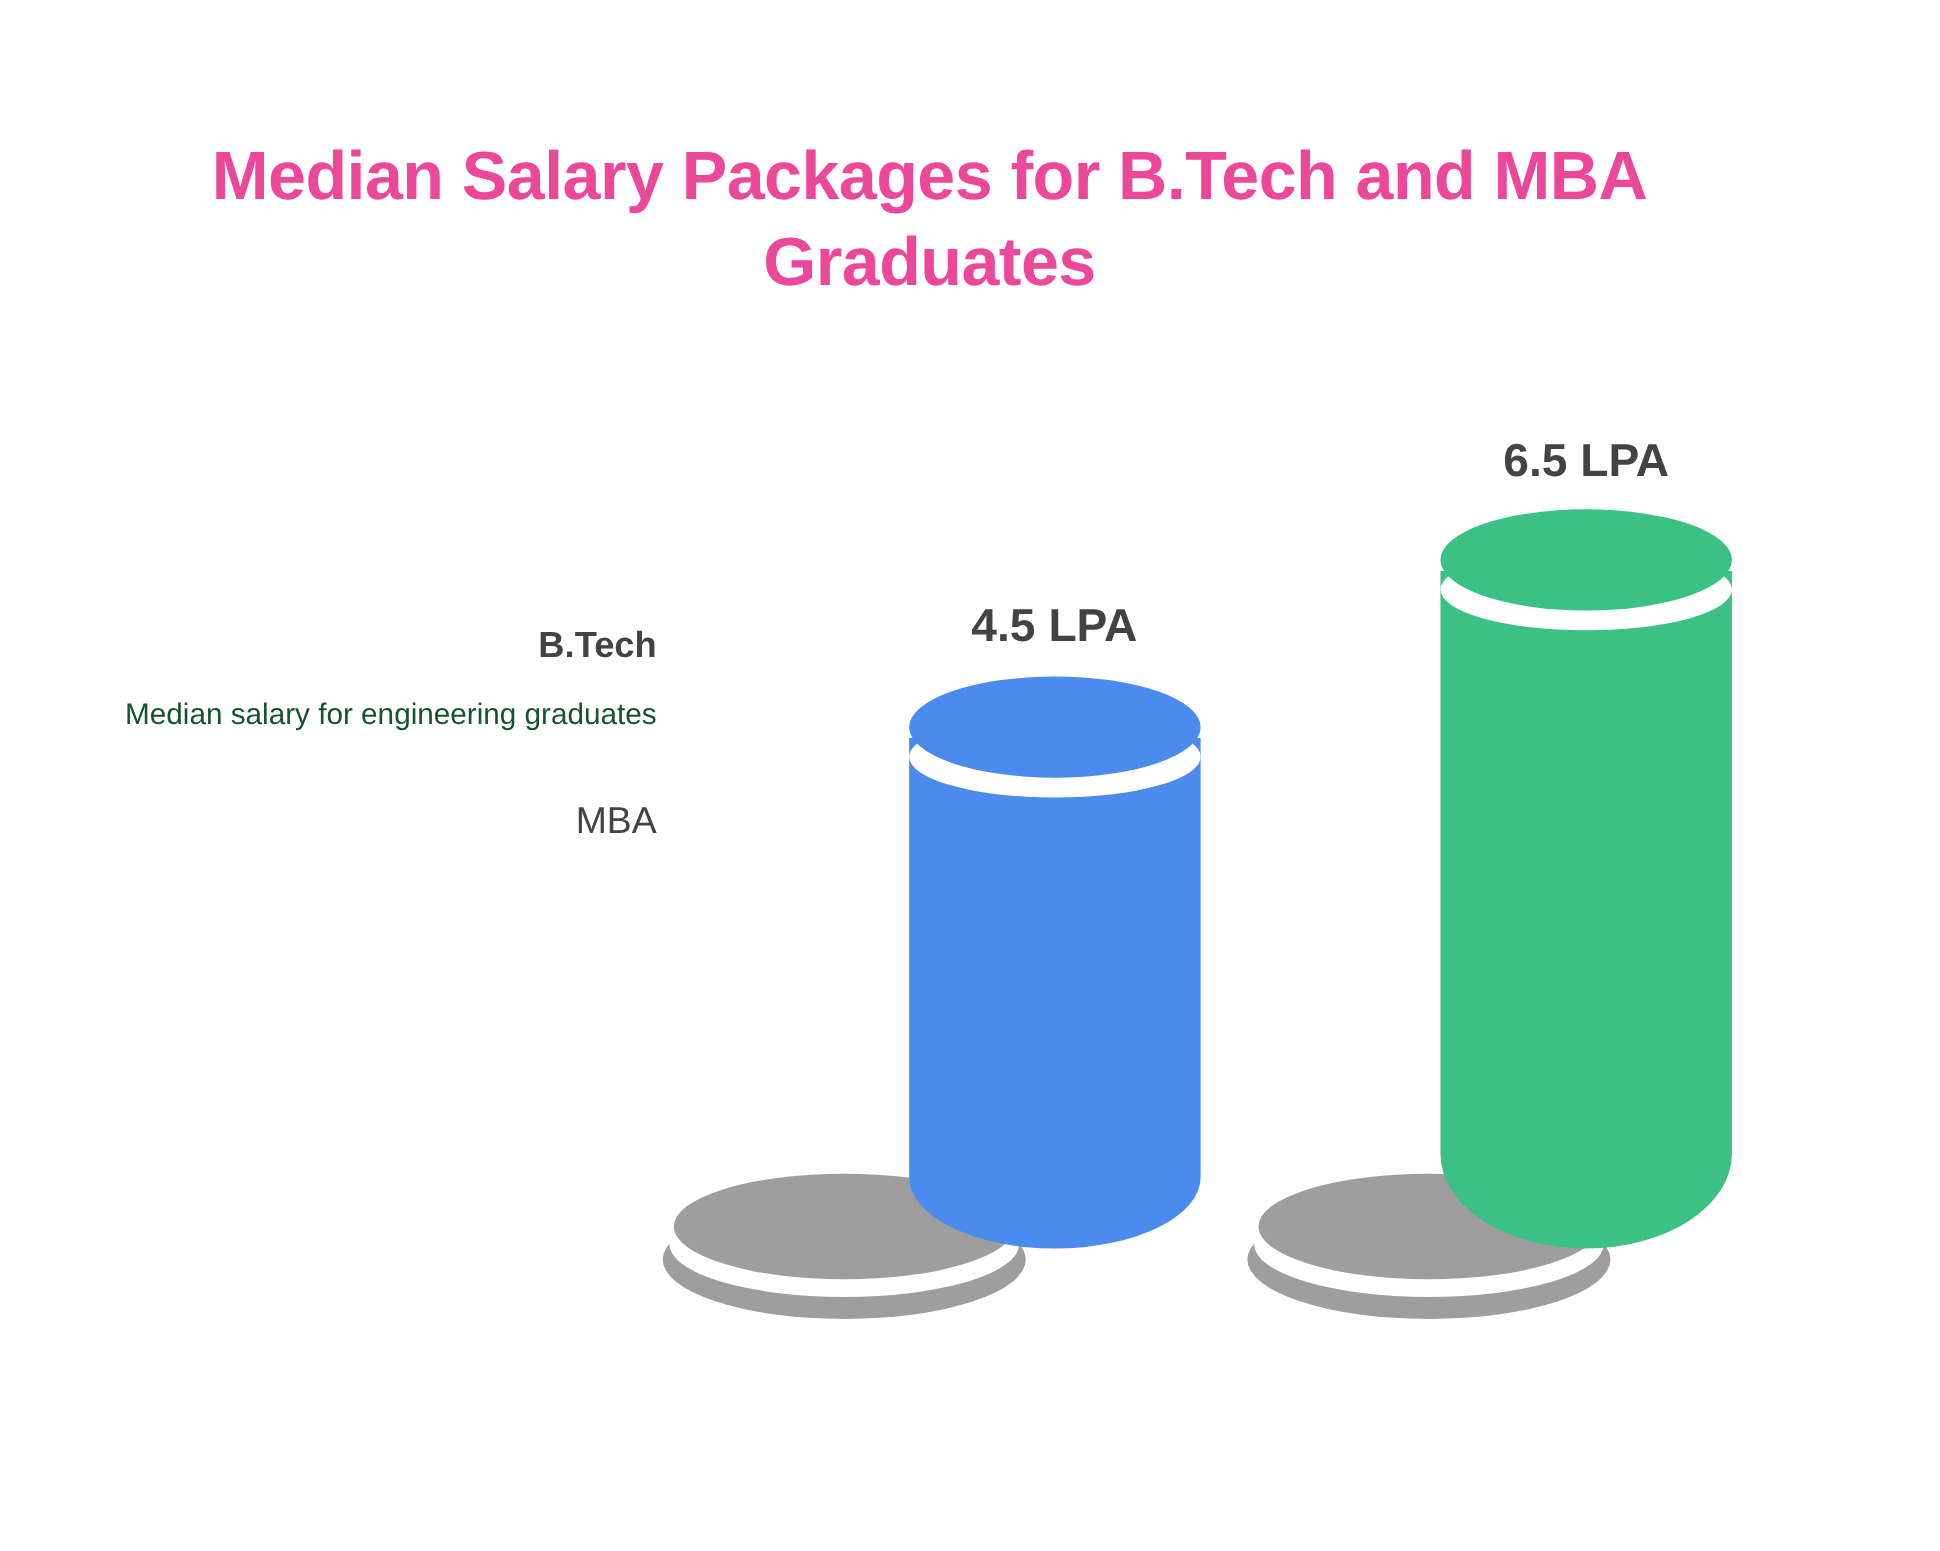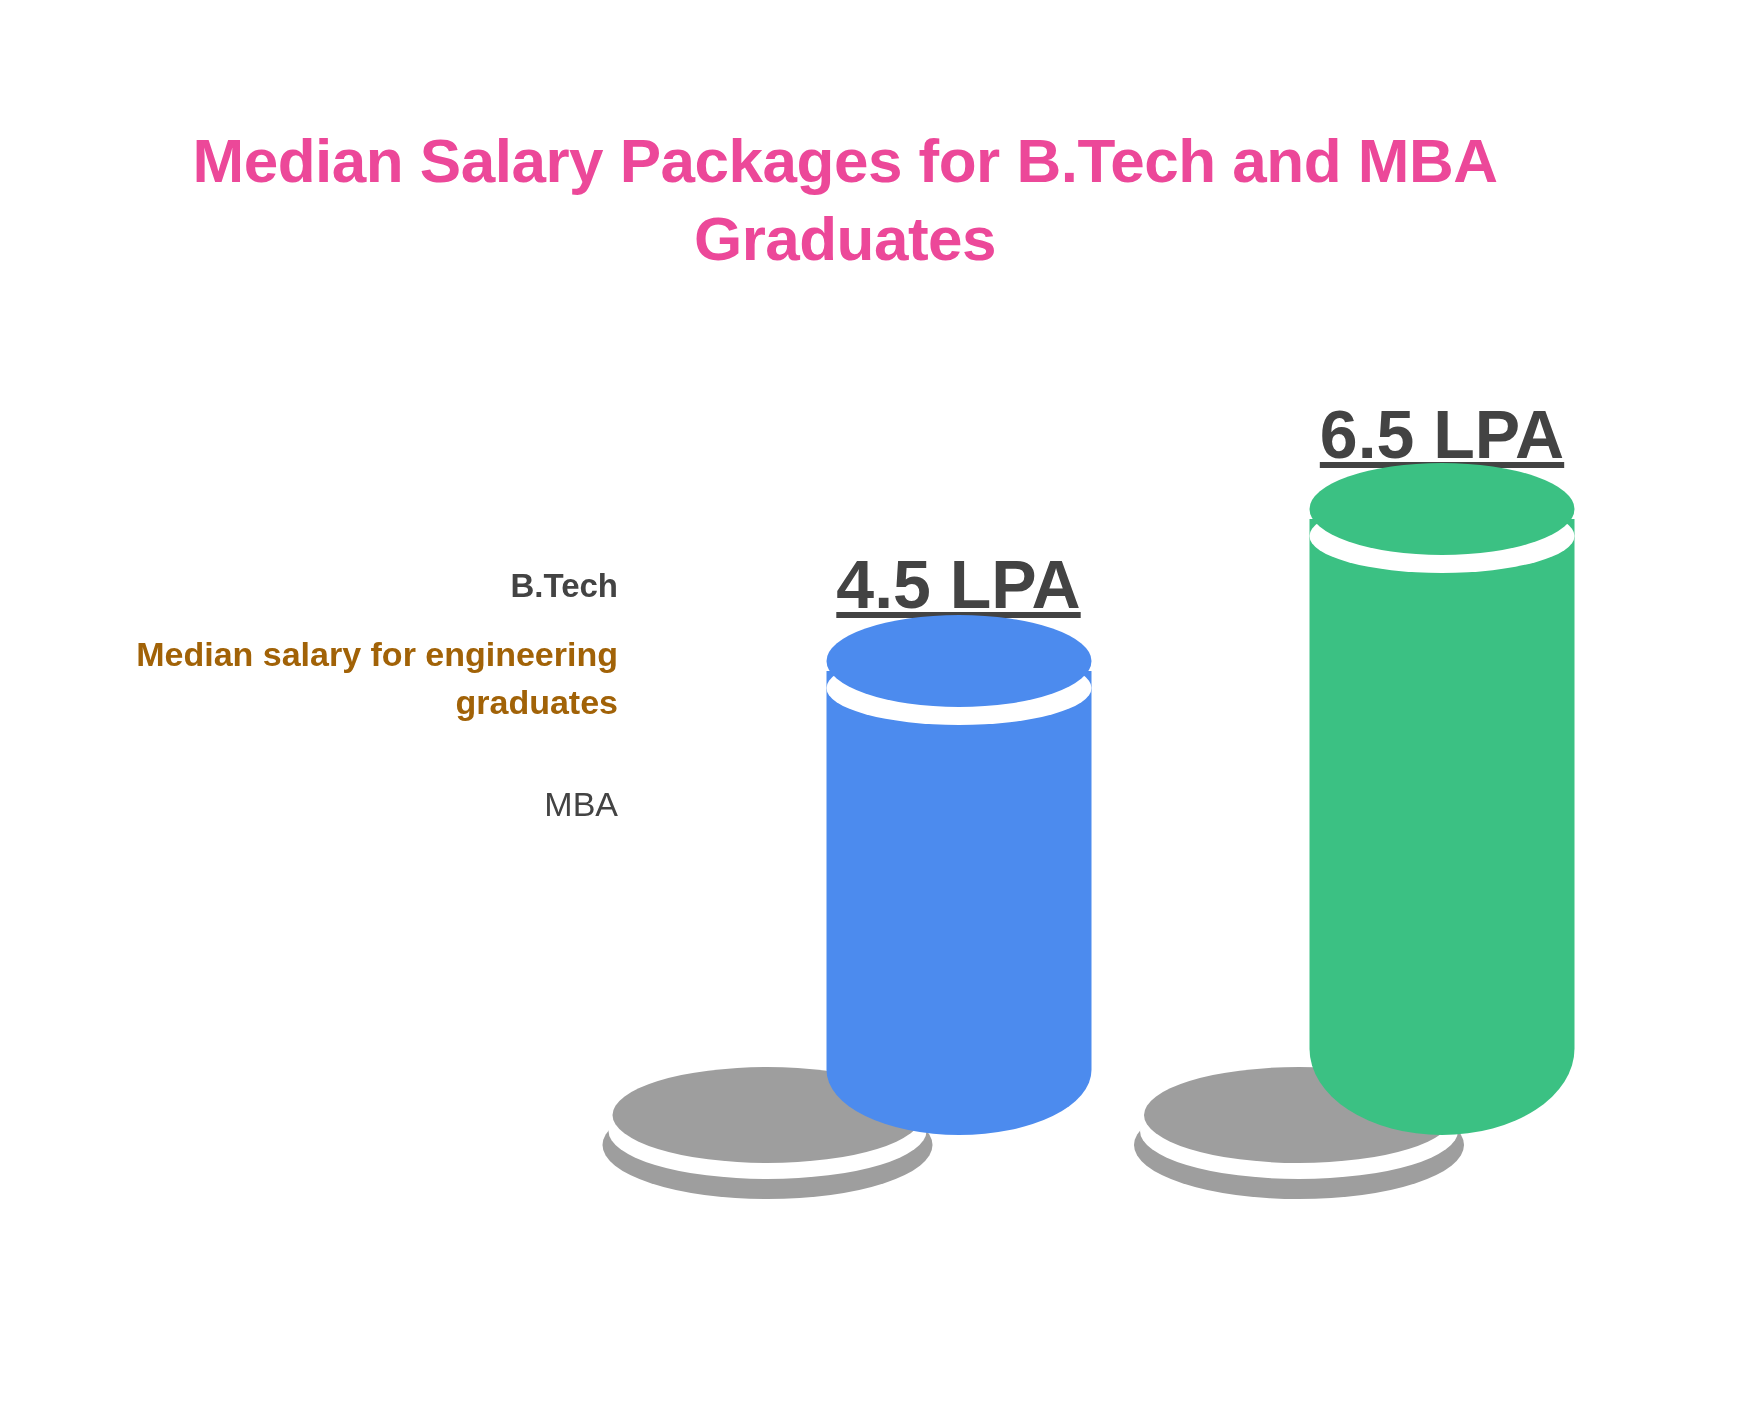--- a/index.html
+++ b/index.html
@@ -26,62 +26,61 @@
     font-size: 62px;
     font-weight: bold;
     line-height: 1.25;
     color: #ec4899;
     letter-spacing: -0.5px;
   }
 
   
   #legend-column {
     position: absolute;
-    left: 73px;
+    left: 52px;
     top: 565px;
     width: 545px;
     text-align: right;
   }
   .legend-block { margin-bottom: 56px; }
   .legend-block:last-child { margin-bottom: 0; }
   .legend-name {
     font-size: 33px;
     font-weight: bold;
     color: #434343;
     line-height: 1.3;
   }
   .legend-name.regular { font-weight: normal; font-size: 34px; margin-top: 41px; }
   .legend-desc {
     margin-top: 22px;
-    font-size: 34px;
-    font-weight: bold;
-    color: #a16207;
+    font-size: 27px;
+    font-weight: normal;
+    color: #14532d;
     line-height: 1.42;
   }
 
   
   #bars-area {
     position: absolute;
     left: 0;
     top: 0;
     width: 1764px;
     height: 1410px;
   }
 
   .bar-group { position: absolute; }
 
   .value-label {
     position: absolute;
     width: 100%;
     text-align: center;
-    font-size: 68px;
+    font-size: 42px;
     font-weight: bold;
     color: #434343;
     white-space: nowrap;
-    text-decoration: underline;
   }
 
   
   .pedestal {
     position: absolute;
     left: 50%;
     transform: translateX(-50%);
   }
   .disc {
     position: absolute;

